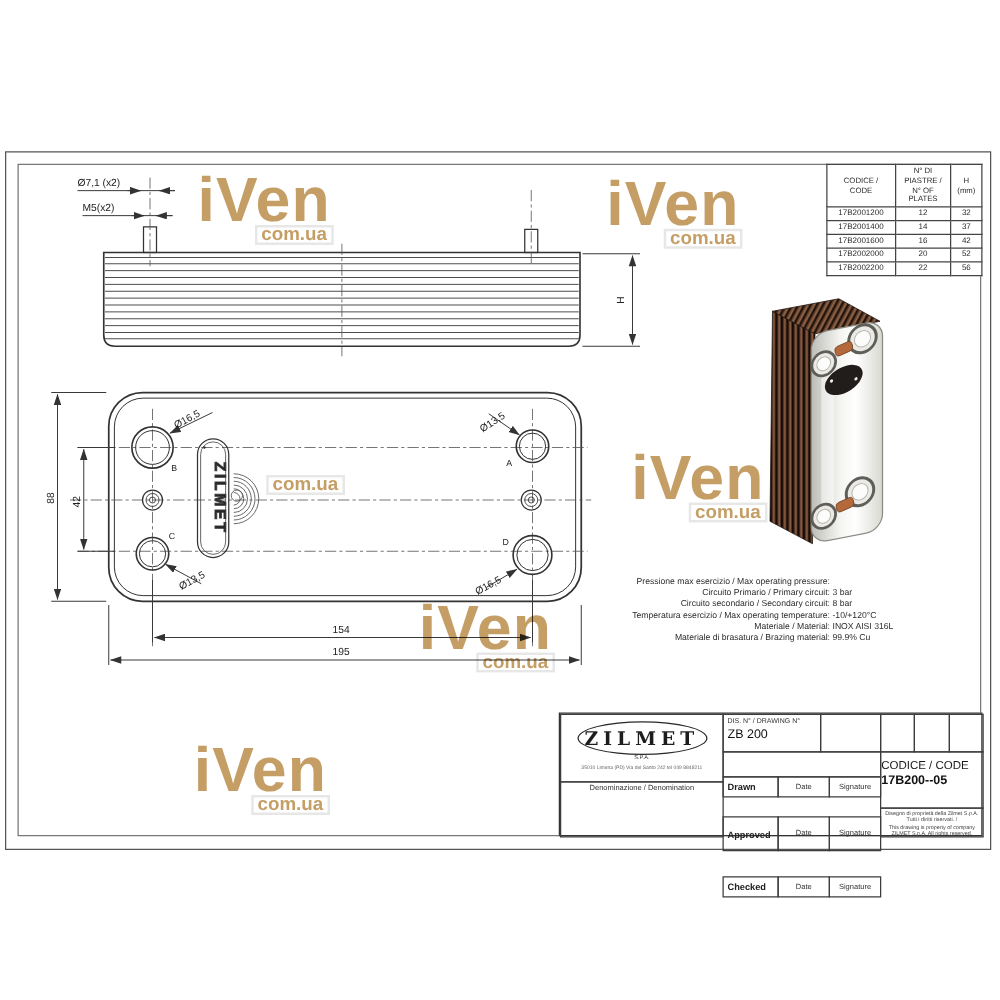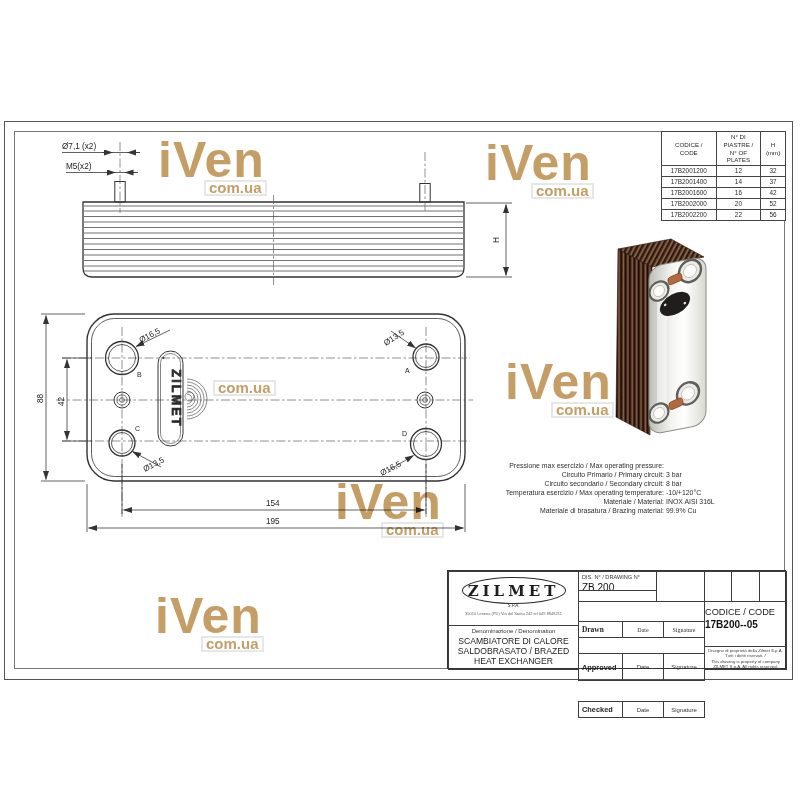--- a/index.html
+++ b/index.html
@@ -54,38 +54,38 @@
   .logo-cell { left:0; top:0; width:131px; height:55px; text-align:center; }
   .logo-oval { width:104px; height:27px; border:1.6px solid #2a2a2a; border-radius:50%;
     margin:5px auto 1px auto; display:flex; align-items:center; justify-content:center; }
   .logo-text { font-weight:bold; font-size:15px; letter-spacing:4px; color:#1d1d1d;
     font-family:"DejaVu Serif", serif; }
   .logo-spa { font-size:4.5px; color:#333; margin-top:-2px; }
   .logo-addr { font-size:4px; color:#666; margin-top:3px; }
   .denom-cell { left:0; top:54px; width:131px; height:45px; text-align:center; }
   .denom-label { font-size:6px; margin-top:2px; color:#333; }
   .denom-text { font-size:8.6px; line-height:1.18; margin-top:2px; color:#1c1c1c; padding:0 1px; }
-  .dis-cell { left:130px; top:0; width:79px; height:20px; padding:2px 3px; }
+  .dis-cell { left:130px; top:0; width:79px; height:31px; padding:2px 3px; }
   .dis-label { font-size:5.6px; color:#333; }
   .dis-no { font-size:10px; margin-top:2px; color:#111; }
   .e1 { left:208px; top:0; width:49px; height:31px; }
   .e2 { left:256px; top:0; width:28px; height:31px; }
   .e3 { left:283px; top:0; width:29px; height:31px; }
   .e4 { left:311px; top:0; width:28px; height:31px; }
   .elong { left:130px; top:30px; width:127px; height:21px; }
   .code-cell { left:256px; top:30px; width:83px; height:46px; text-align:left; }
   .code-label { font-size:9.2px; margin-top:5px; color:#1a1a1a; }
   .code-val { font-size:10px; font-weight:bold; margin-top:2px; color:#111; }
   .sig-role { left:130px; width:45px; height:17px; font-weight:bold; font-size:7.4px;
     display:flex; align-items:center; padding-left:3px; color:#222; }
   .sig-date { left:174px; width:42px; height:17px; font-size:6px;
     display:flex; align-items:center; justify-content:center; color:#333; }
   .sig-sig  { left:215px; width:42px; height:17px; font-size:6px;
     display:flex; align-items:center; justify-content:center; color:#333; }
-  .r1 { top:50px;font-family:Liberation Serif, serif; } .r2 { top:82px;margin-top:48px; } .r3 { top:82px; height:28px; }
+  .r1 { top:50px; } .r2 { top:82px;margin-top:48px; } .r3 { top:82px; height:28px; }
   .copy-cell { left:256px; top:75px; width:83px; height:24px; text-align:center;
     font-size:4.3px; color:#444; line-height:1.25; padding:1px 2px; }
 </style>
 </head>
 <body>
 
 <div id="page">
 
   <div class="wm under" style="left:505px; top:362px;">
     <span class="big">iVen</span>
@@ -358,21 +358,20 @@
   <div class="tblock">
     <div class="cell logo-cell">
       <div class="logo-oval">
         <span class="logo-text">ZILMET</span>
       </div>
       <div class="logo-spa">S.P.A.</div>
       <div class="logo-addr">35010 Limena (PD) Via del Santo 242 tel 049 8848211</div>
     </div>
     <div class="cell denom-cell">
       <div class="denom-label">Denominazione / Denomination</div>
-      <div class="denom-text">SCAMBIATORE DI CALORE SALDOBRASATO / BRAZED HEAT EXCHANGER</div>
     </div>
     <div class="cell dis-cell">
       <div class="dis-label">DIS. N° / DRAWING N°</div>
       <div class="dis-no">ZB 200</div>
     </div>
     <div class="cell e1"></div>
     <div class="cell e2"></div>
     <div class="cell e3"></div>
     <div class="cell e4"></div>
     <div class="cell elong"></div>

